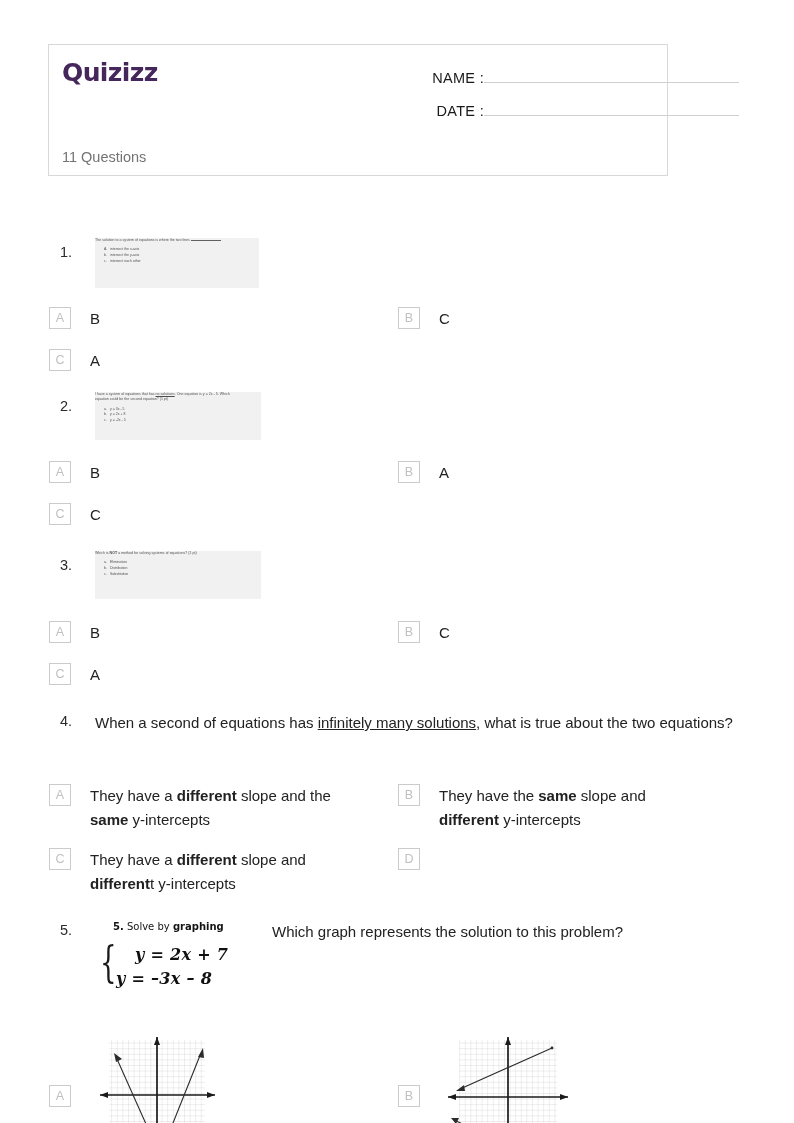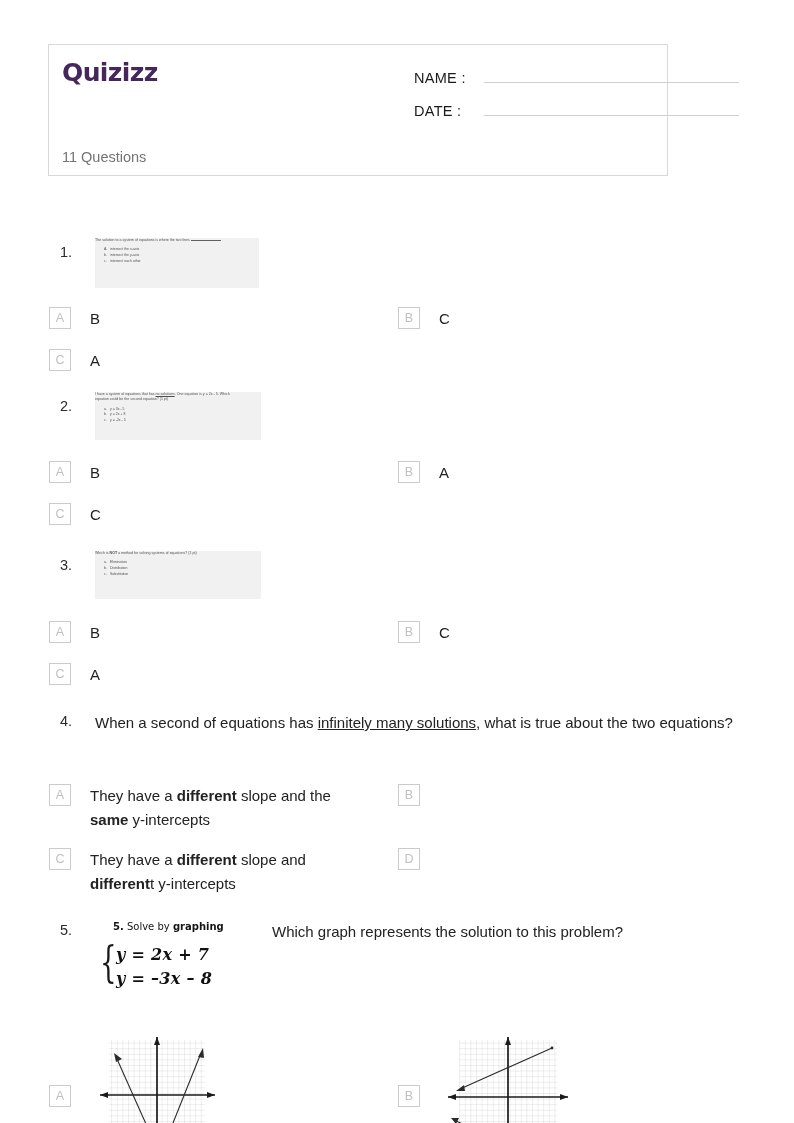--- a/index.html
+++ b/index.html
@@ -86,20 +86,21 @@
     display: flex;
     align-items: baseline;
   }
   .field-label {
     font-size: 14.5px;
     color: #1a1a1a;
     letter-spacing: 0.3px;
     white-space: nowrap;
     width: 70px;
     flex: 0 0 auto;
+    text-align: right;
   }
   .field-line {
     flex: 1 1 auto;
     border-bottom: 1px solid #cfcfcf;
     height: 17px;
   }
 
   
   .q-block {
     position: absolute;
@@ -205,21 +206,21 @@
     position: absolute;
     left: 16px;
     font-family: "DejaVu Serif", serif;
     font-style: italic;
     font-weight: 700;
     font-size: 16px;
     letter-spacing: 0.3px;
     color: #111;
     white-space: nowrap;
   }
-  .q5-eq.first { top: 1px; }
+  .q5-eq.first { top: 1px; margin-left: 19px; }
   .q5-eq.second { top: 25px; }
 
   
   .opt {
     position: absolute;
     display: flex;
     align-items: flex-start;
   }
   .opt-badge {
     width: 22px;
@@ -368,20 +369,23 @@
 
     <div class="opt" style="left:49px; top:784px;">
       <span class="opt-badge">A</span>
       <span class="opt-text short">
         <span>They have a </span><b>different</b><span> slope and the </span><b>same</b><span> y-intercepts</span>
       </span>
     </div>
 
     <div class="opt" style="left:398px; top:784px;">
       <span class="opt-badge">B</span>
+      <span class="opt-text short">
+        <span>They have the </span><b>same</b><span> slope and </span><b>different</b><span> y-intercepts</span>
+      </span>
     </div>
 
     <div class="opt" style="left:49px; top:848px;">
       <span class="opt-badge">C</span>
       <span class="opt-text short">
         <span>They have a </span><b>different</b><span> slope and </span><b>different</b><span>t y-intercepts</span>
       </span>
     </div>
 
     <div class="opt" style="left:398px; top:848px;">

